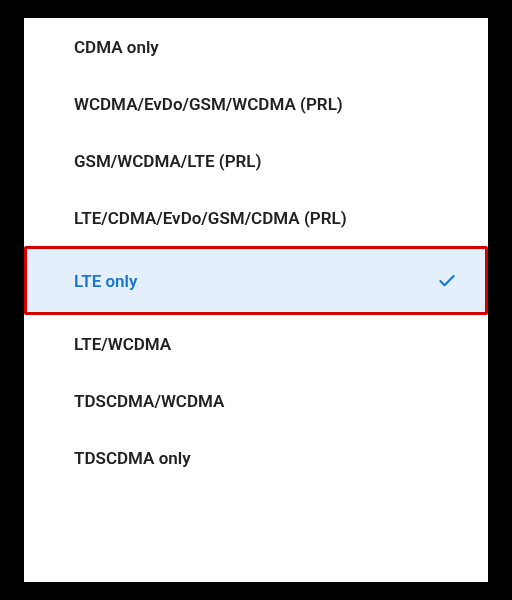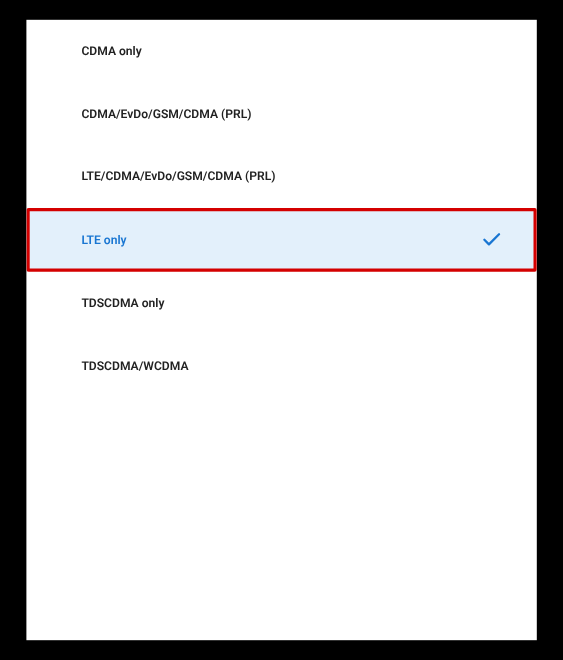--- a/index.html
+++ b/index.html
@@ -23,67 +23,73 @@
     }
     .list {
       display: flex;
       flex-direction: column;
     }
     .item {
       height: 57px;
       display: flex;
       align-items: center;
       padding: 0 28px 0 50px;
-      font-size: 11px;
+      font-size: 17px;
       font-weight: 600;
       color: #222;
       cursor: pointer;
       position: relative;
     }
     .item.selected {
       background: #e3f0fb;
       color: #1976d2;
       border: 3px solid #d40000;
       border-radius: 2px;
       margin: 0 0;
       padding-left: 47px;
-      height: 58px;
+      height: 69px;
     }
     .item .label {
       flex: 1;
     }
     .check-icon {
       width: 20px;
       height: 20px;
       color: #1976d2;
       flex-shrink: 0;
     }
   </style>
 </head>
 <body>
 
 <div class="panel">
   <div class="list">
     <div class="item">
       <span class="label">CDMA only</span>
     </div>
     <div class="item">
-      <span class="label">CDMA/EvDo/GSM/CDMA (PRL)</span>
+      <span class="label">WCDMA/EvDo/GSM/WCDMA (PRL)</span>
+    </div>
+    <div class="item">
+      <span class="label">GSM/WCDMA/LTE (PRL)</span>
     </div>
     <div class="item">
       <span class="label">LTE/CDMA/EvDo/GSM/CDMA (PRL)</span>
     </div>
     <div class="item selected">
       <span class="label">LTE only</span>
       <span class="check-icon">
         <svg viewBox="0 0 24 24" fill="none" stroke="currentColor" stroke-width="2.5" stroke-linecap="round" stroke-linejoin="round">
           <polyline points="20 6 9 17 4 12"></polyline>
         </svg>
       </span>
     </div>
     <div class="item">
-      <span class="label">TDSCDMA only</span>
+      <span class="label">LTE/WCDMA</span>
     </div>
     <div class="item">
       <span class="label">TDSCDMA/WCDMA</span>
+    </div>
+    <div class="item">
+      <span class="label">TDSCDMA only</span>
     </div>
   </div>
 </div>
 
 </body></html>

